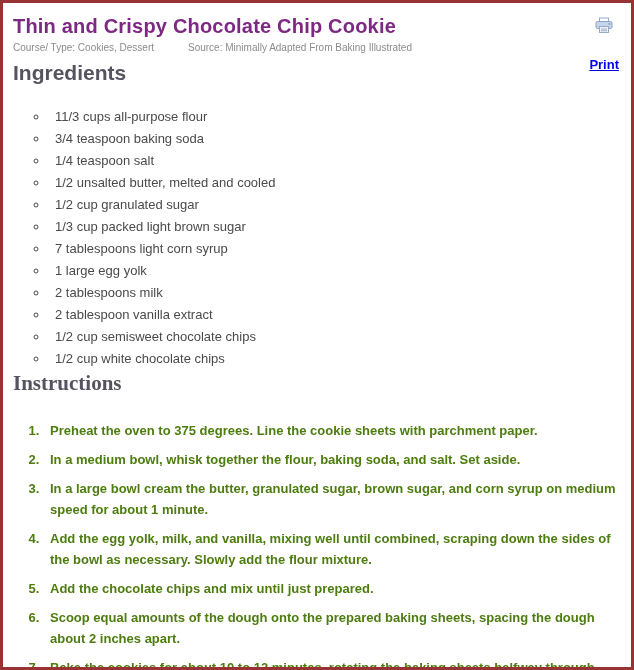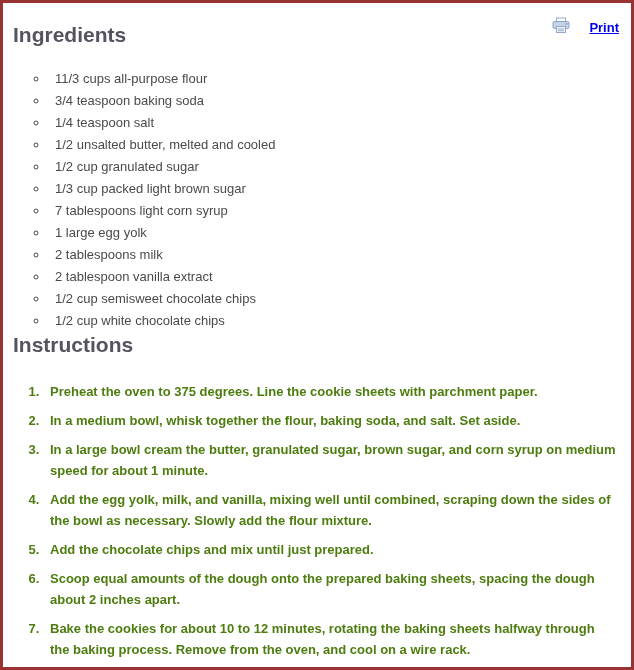--- a/index.html
+++ b/index.html
@@ -38,20 +38,21 @@
     color: #8c8c8c;
     white-space: nowrap;
   }
   .print-box {
     position: absolute;
     top: 2px;
     right: 2px;
     display: flex;
     align-items: center;
     gap: 19px;
+    flex-direction: column;
   }
   .print-link {
     font-size: 13px;
     font-weight: 700;
     color: #0000ee;
     text-decoration: underline;
     cursor: pointer;
   }
   .printer-icon { display: inline-block; cursor: pointer; }
   .section-heading {
@@ -65,21 +66,21 @@
     margin: 22px 0 0 0;
     padding-left: 36px;
   }
   .ingredients-list li {
     font-size: 13px;
     line-height: 20px;
     margin-bottom: 2px;
     color: #4a4a4a;
     padding-left: 6px;
   }
-  .instructions-heading { margin-top: 0; }
+  .instructions-heading { margin-top: 0; font-family: Liberation Serif, serif; }
   .instructions-list {
     list-style-type: decimal;
     margin: 24px 0 0 0;
     padding-left: 30px;
   }
   .instructions-list li {
     font-size: 13px;
     line-height: 21px;
     margin-bottom: 8px;
     color: #4d7c0f;
@@ -87,20 +88,25 @@
     padding-right: 4px;
     font-weight: bold;
   }
 </style>
 </head>
 <body>
 
 <div class="page">
 
   <div class="header-row">
+    <h1 class="recipe-title">Thin and Crispy Chocolate Chip Cookie</h1>
+    <div class="meta-line">
+      <span>Course/ Type: Cookies, Dessert</span>
+      <span>Source: Minimally Adapted From Baking Illustrated</span>
+    </div>
 
     <div class="print-box">
       <span class="printer-icon">
         <svg width="18" height="17" viewBox="0 0 18 17">
           <rect x="4.5" y="1" width="9" height="4.5" fill="#ffffff" stroke="#93aac9" stroke-width="1"></rect>
           <rect x="1" y="4.5" width="16" height="7" rx="1.5" fill="#c6d4e9" stroke="#8aa2c4" stroke-width="1"></rect>
           <rect x="13.5" y="6" width="1.8" height="1.8" fill="#8aa2c4"></rect>
           <rect x="4.5" y="9.5" width="9" height="6" fill="#eef2f8" stroke="#93aac9" stroke-width="1"></rect>
           <rect x="6" y="11.5" width="6" height="1" fill="#9db2cf"></rect>
           <rect x="6" y="13.2" width="6" height="1" fill="#9db2cf"></rect>

